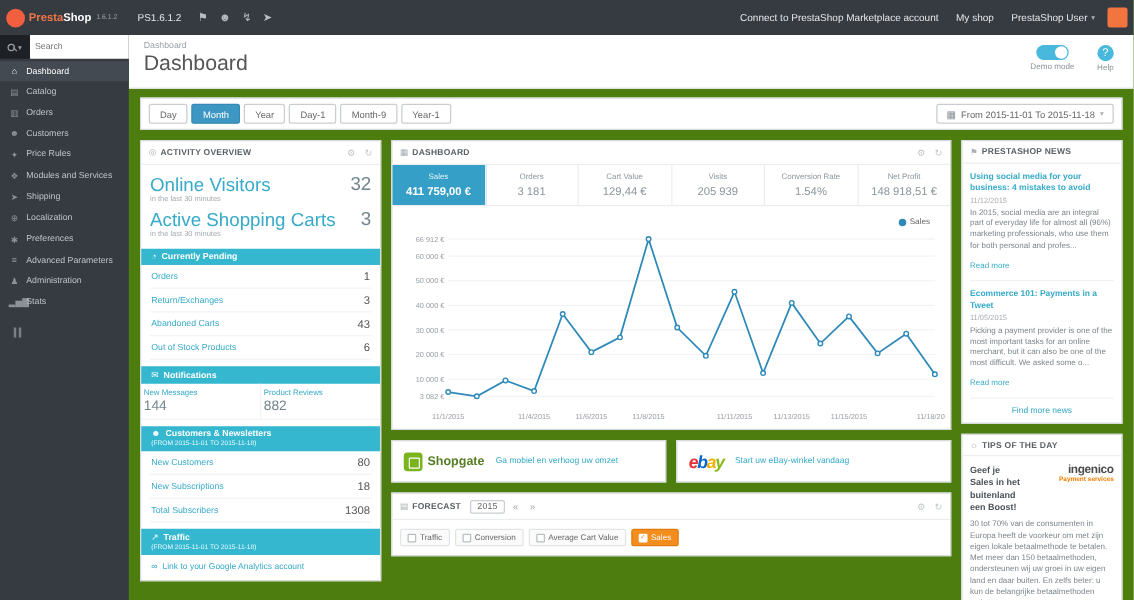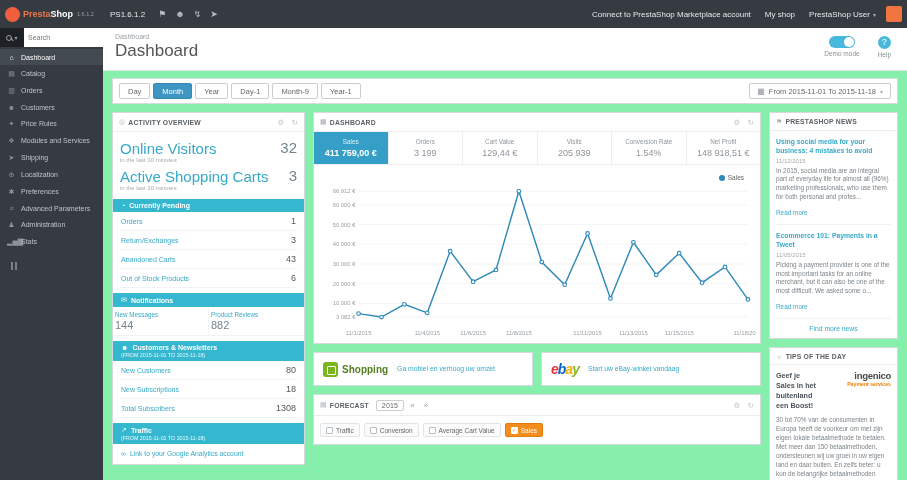--- a/index.html
+++ b/index.html
@@ -1,18 +1,18 @@
 <!DOCTYPE html>
 <html><head>
 <meta charset="utf-8">
 <style>
   *{box-sizing:border-box;margin:0;padding:0}
   html,body{width:907px;height:480px;overflow:hidden}
   body{font-family:"Liberation Sans",sans-serif;background:#ebeef0}
-  .page{position:relative;width:907px;height:480px;overflow:hidden;background:#86efac}
+  .page{position:relative;width:907px;height:480px;overflow:hidden;background:#4d7c0f}
 
   
   .topbar{position:absolute;top:0;left:0;width:907px;height:28px;background:#363a41;display:flex;align-items:center;color:#fff;z-index:20}
   .logo-area{width:103px;flex:none;display:flex;align-items:center;gap:3px;padding:0 5px;height:100%}
   .logo-mark{width:15px;height:15px;border-radius:50%;background:#f25f3e;flex:none}
   .logo-text{font-size:9px;font-weight:bold;line-height:1;white-space:nowrap}
   .logo-text .presta{color:#f2764a}
   .logo-text .shop{color:#fff}
   .logo-version{font-size:5.5px;color:#9aa0a6;margin-left:1px}
   .topbar-item{font-size:8px;color:#e6e8ea;padding:0 7px;display:flex;align-items:center;gap:3px;height:100%;white-space:nowrap}
@@ -390,21 +390,21 @@
               <span class="hicon">↻</span>
             </div>
 
             <div class="kpi-row">
               <div class="kpi active">
                 <div class="kpi-label">Sales</div>
                 <div class="kpi-value">411 759,00 €</div>
               </div>
               <div class="kpi">
                 <div class="kpi-label">Orders</div>
-                <div class="kpi-value">3 199</div>
+                <div class="kpi-value">3 181</div>
               </div>
               <div class="kpi">
                 <div class="kpi-label">Cart Value</div>
                 <div class="kpi-value">129,44 €</div>
               </div>
               <div class="kpi">
                 <div class="kpi-label">Visits</div>
                 <div class="kpi-value">205 939</div>
               </div>
               <div class="kpi">
@@ -467,21 +467,21 @@
                 <span class="legend-dot" style="background: rgb(46, 137, 184);"></span>
                 <span>Sales</span>
               </div>
             </div>
           </div>
 
           <div class="promo-row">
             <div class="promo">
               <span class="sg-logo">
                 <span class="sg-mark"></span>
-                <span class="sg-name">Shopping</span>
+                <span class="sg-name">Shopgate</span>
               </span>
               <span class="promo-link">Ga mobiel en verhoog uw omzet</span>
             </div>
             <div class="promo">
               <span class="ebay-logo"><span class="ebay-e">e</span><span class="ebay-b">b</span><span class="ebay-a">a</span><span class="ebay-y">y</span></span>
               <span class="promo-link">Start uw eBay-winkel vandaag</span>
             </div>
           </div>
 
           <div class="panel mt">

